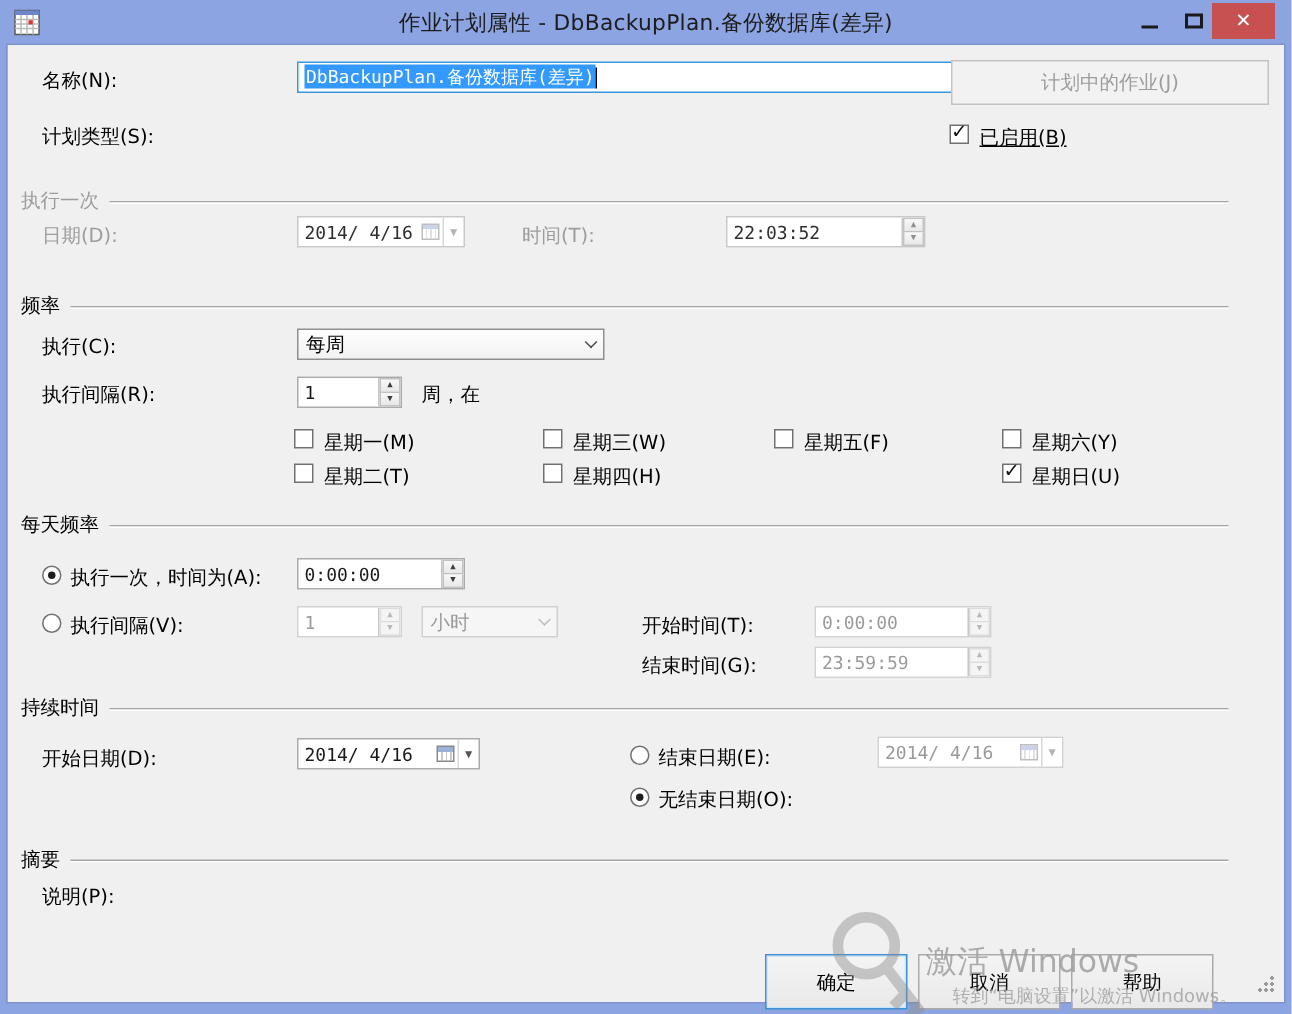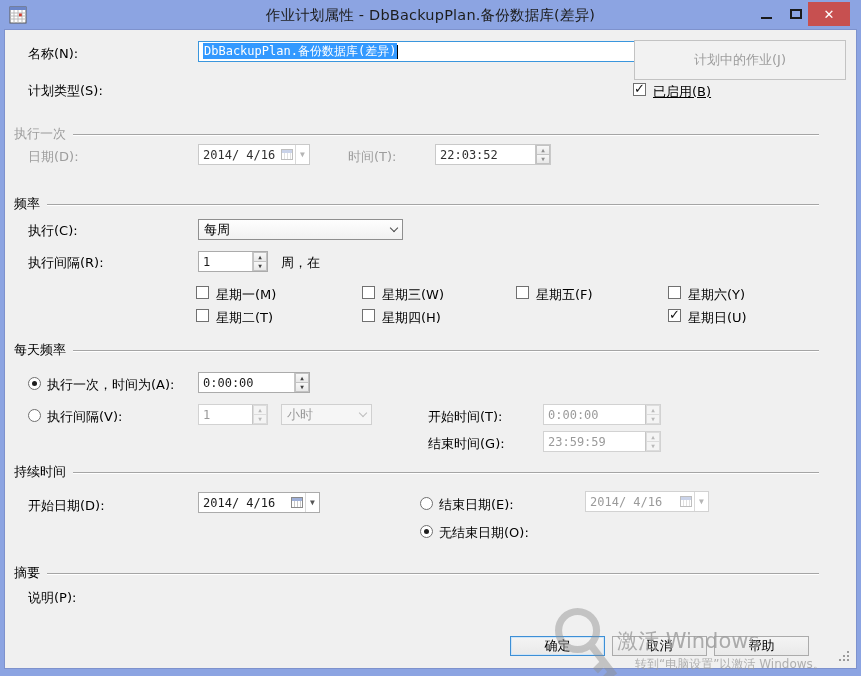--- a/index.html
+++ b/index.html
@@ -81,23 +81,23 @@
   .rb.on::after { content:""; position:absolute; left:3px; top:3px; width:5px; height:5px; border-radius:50%; background:#1e1e1e; }
 
   
   .sumbox { position:absolute; background:#f0f0f0; border:1px solid #a6a6a6; display:flex; }
   .sumbox .txt { flex:1; font-size:13px; color:#000; padding:3px 6px; line-height:1.35; }
   .sumbox .sc { width:16px; border-left:1px solid #d5d5d5; background:#efefef; display:flex; flex-direction:column; justify-content:space-between; align-items:center; padding:3px 0; }
   .sumbox .sc .chev { border-color:#b3b3b3; }
   .sumbox .sc .up { transform:rotate(-135deg); margin-top:3px; }
 
   
-  .pbtn { position:absolute; width:95px; height:20px; background:linear-gradient(#f4f4f4,#e9e9e9); border:1px solid #ababab; display:flex; align-items:center; justify-content:center; font-size:13px; color:#000; }
+  .pbtn { position:absolute; width:95px; height:37px; background:linear-gradient(#f4f4f4,#e9e9e9); border:1px solid #ababab; display:flex; align-items:center; justify-content:center; font-size:13px; color:#000; }
   .pbtn.default { border:1px solid #3d8fd6; box-shadow:inset 0 0 0 1px #cfe5f7; }
-  .jobs-btn { position:absolute; left:629px; top:10px; width:212px; height:40px; background:#f2f2f2; border:1px solid #c3c3c3; color:#9d9d9d; font-size:13px; display:flex; align-items:center; justify-content:center; }
+  .jobs-btn { position:absolute; left:629px; top:10px; width:212px; height:30px; background:#f2f2f2; border:1px solid #c3c3c3; color:#9d9d9d; font-size:13px; display:flex; align-items:center; justify-content:center; }
 
   
   .wm { position:absolute; z-index:50; pointer-events:none; color:#9f9f9f; }
   .wm1 { left:612px; top:597px; font-size:21px; opacity:.85; }
   .wm2 { left:630px; top:626px; font-size:12px; opacity:.8;text-align:right; }
   .wm-key { left:538px; top:572px; opacity:.45; }
 
   .grip { position:absolute; right:6px; bottom:6px; width:12px; height:12px; z-index:51;
     background:
       radial-gradient(circle at 10px 10px, #9a9a9a 1.2px, transparent 1.3px),
@@ -156,21 +156,21 @@
       <span class="g-lbl">执行一次</span>
         <span class="line"></span>
     </div>
     <span class="lbl dis" style="left:23px; top:118px;">日期(D):</span>
     <div class="field dis2" style="left:193px; top:114px; width:112px;">
       <span class="val">2014/ 4/16</span>
       <span class="cal"></span>
       <span class="dateb">▼</span>
     </div>
     <span class="lbl dis" style="left:343px; top:118px;">时间(T):</span>
-    <div class="field dis2" style="left:430px; top:114px; width:116px;">
+    <div class="field dis2" style="left:479px; top:114px; width:133px;">
       <span class="val">22:03:52</span>
       <span class="spin">
           <span class="sb">▲</span>
           <span class="sb">▼</span>
         </span>
     </div>
 
     <div class="grp" style="left:9px; top:167px; width:805px;">
       <span class="g-lbl">频率</span>
         <span class="line"></span>

